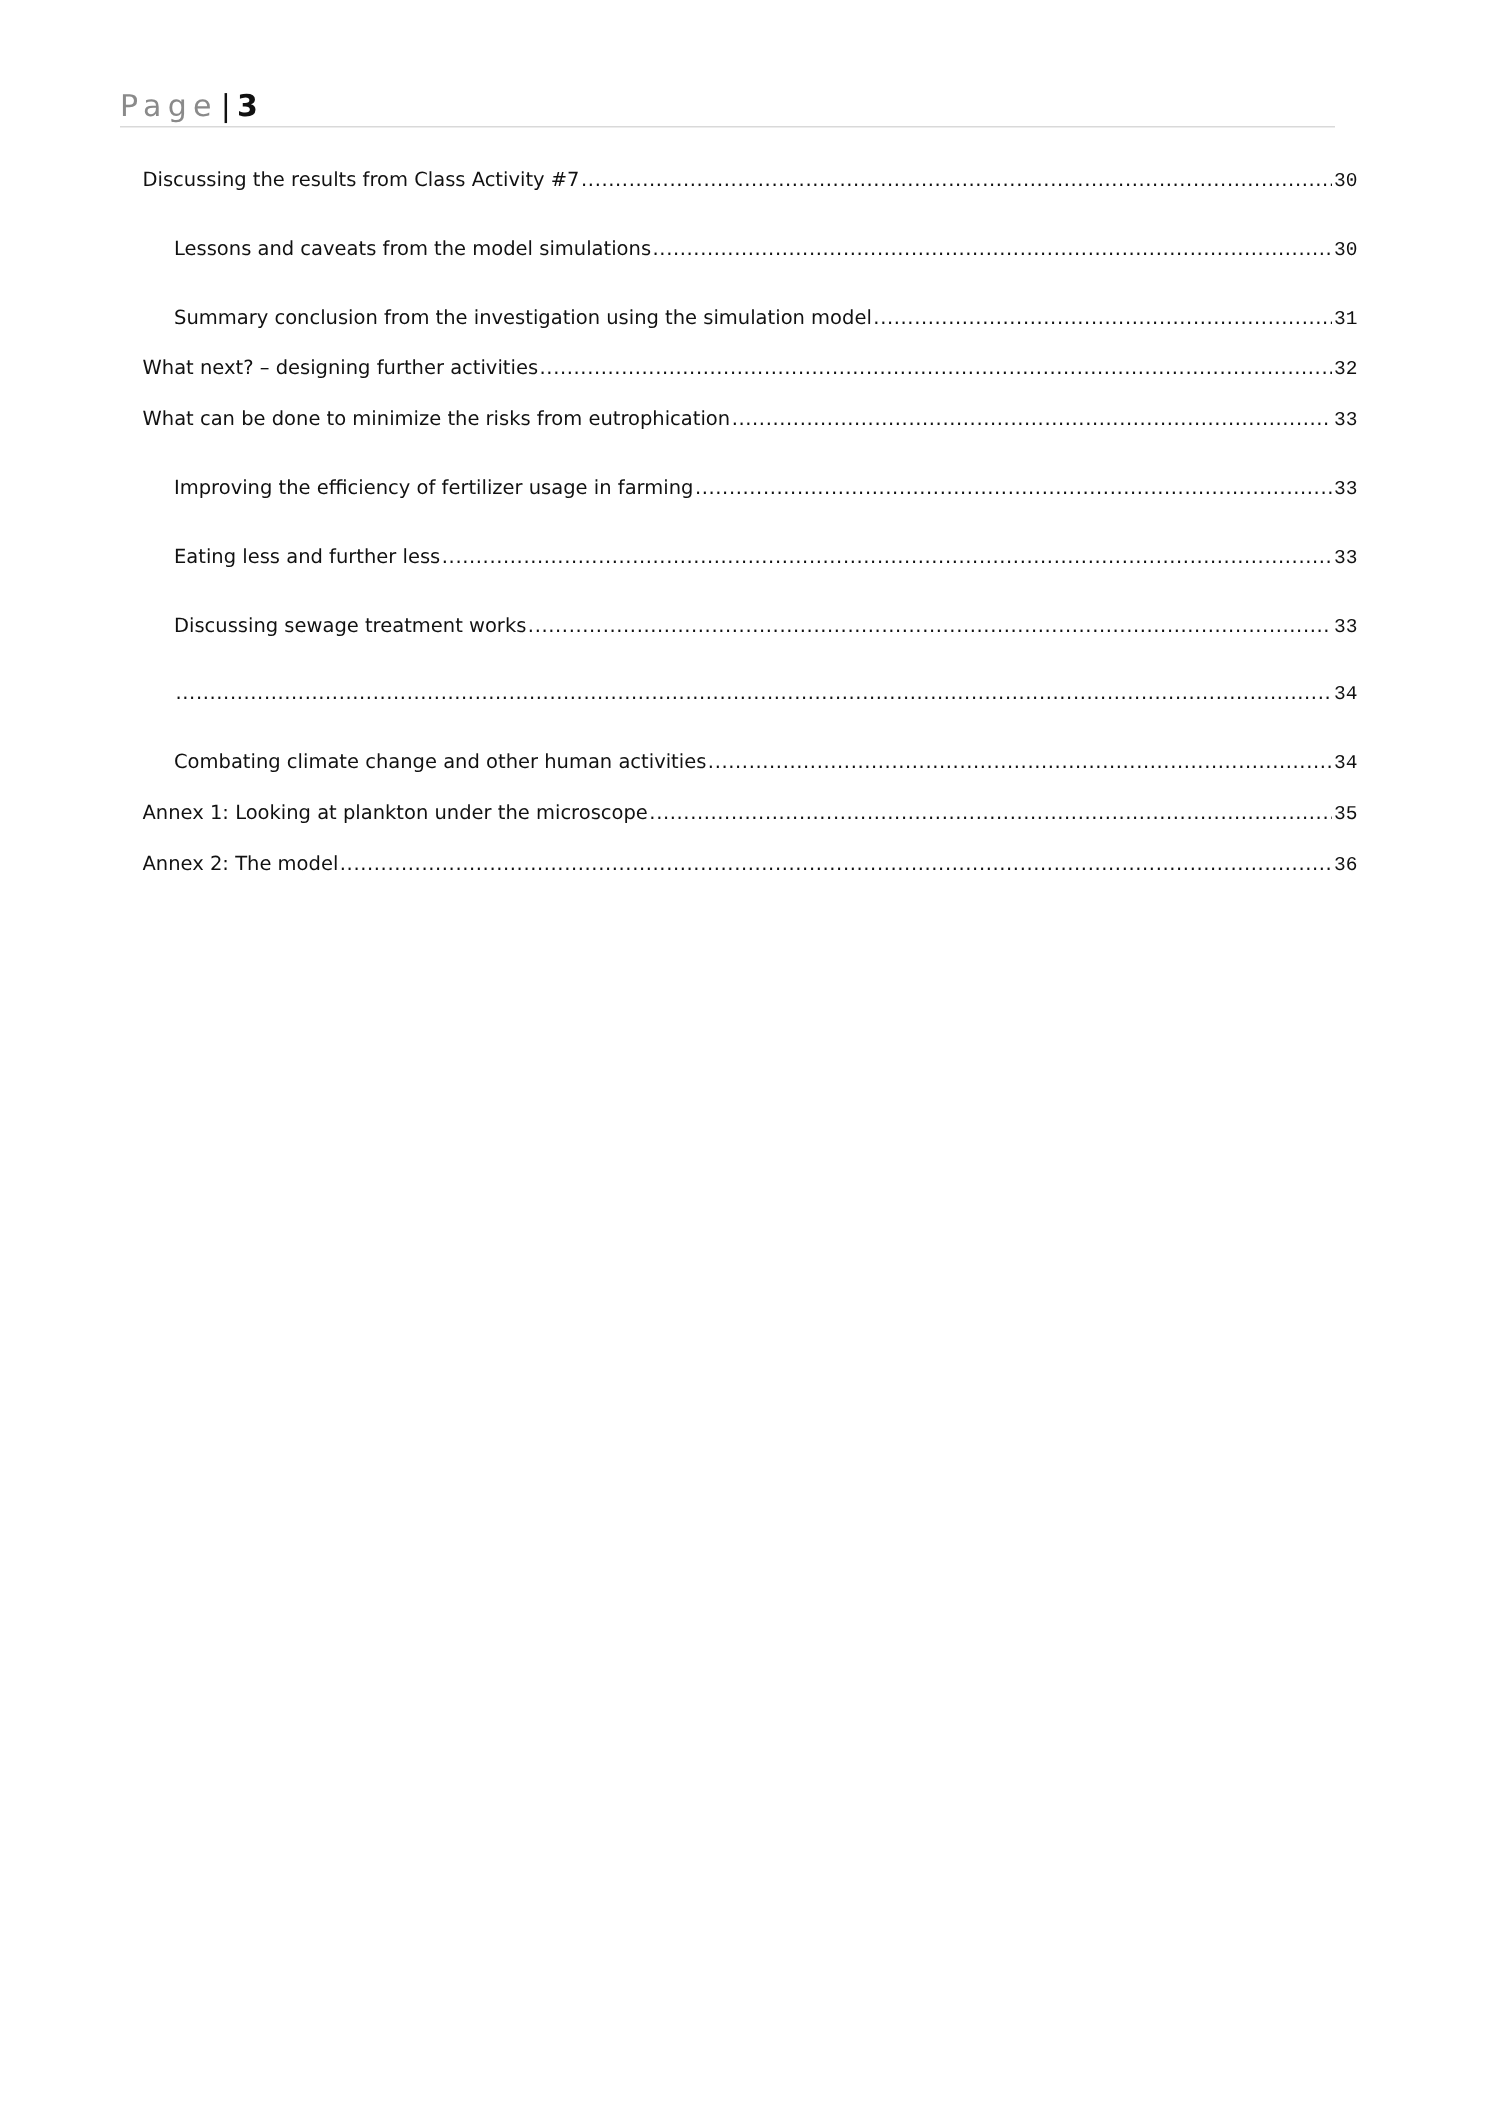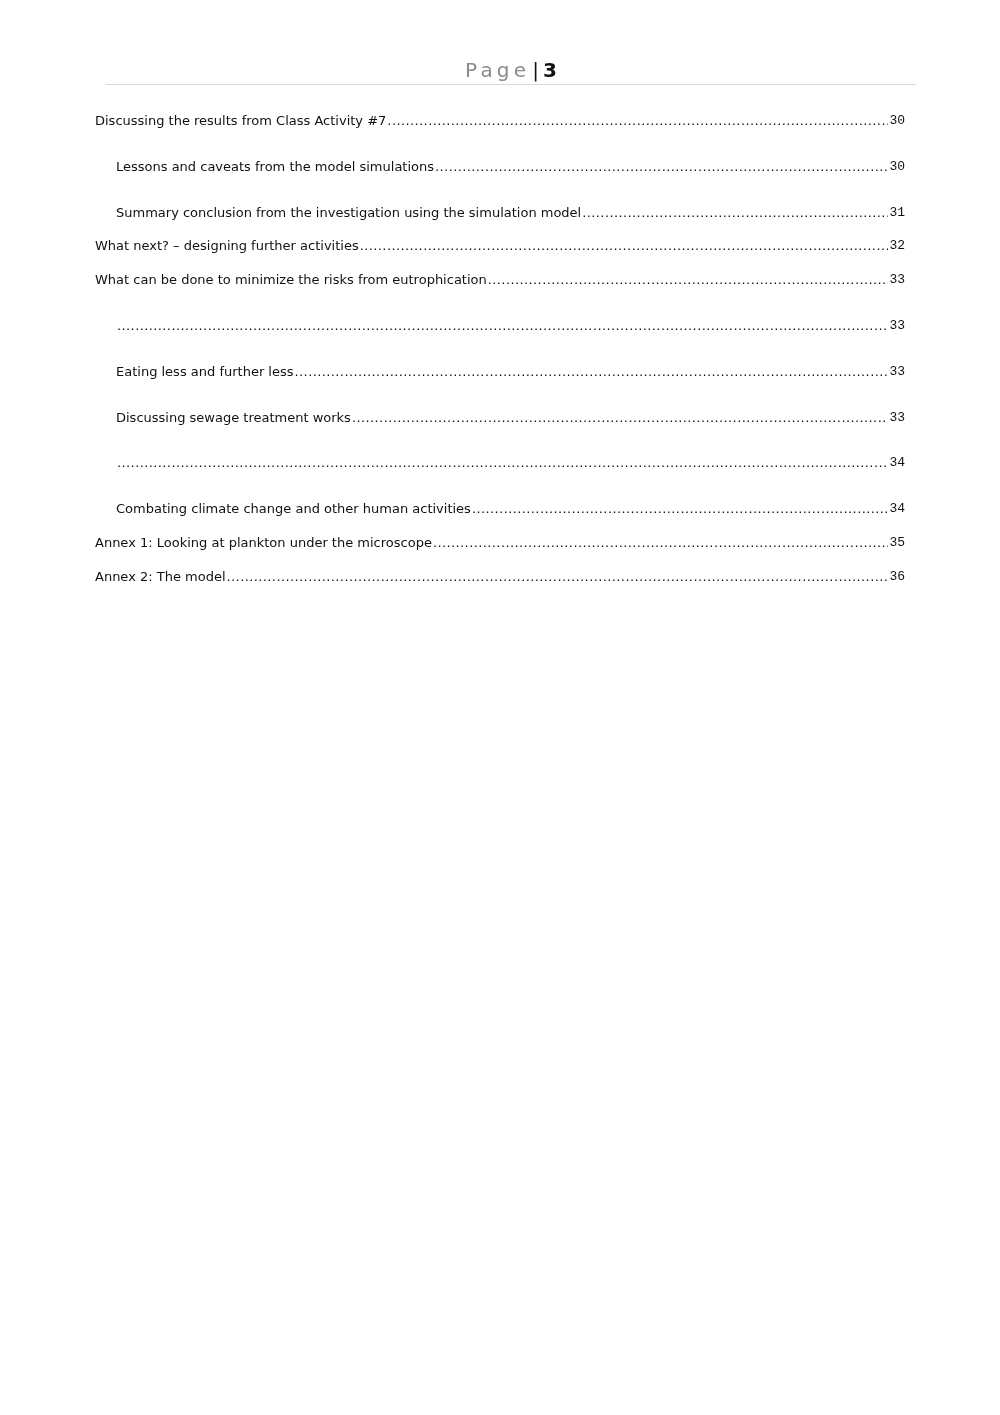--- a/index.html
+++ b/index.html
@@ -10,26 +10,26 @@
   body {
     width: 1000px;
     height: 1415px;
     position: relative;
     overflow: hidden;
     font-family: "DejaVu Sans", sans-serif;
     color: #111111;
   }
   .page-header {
     position: absolute;
-    left: 106px;
+    left: 80px;
     top: 56px;
     width: 810px;
     height: 28px;
     border-bottom: 1px solid #d9d9d9;
-    text-align: center;
+    text-align: left;
     font-size: 20px;
     line-height: 28px;
   }
   .page-word {
     color: #8a8a8a;
     letter-spacing: 4.2px;
   }
   .page-sep {
     color: #111111;
     margin-left: 2px;
@@ -105,20 +105,21 @@
     <span class="toc-title">What next? – designing further activities</span>
     <span class="toc-leader"></span>
     <span class="toc-page">32</span>
   </div>
   <div class="toc-entry level-1">
     <span class="toc-title">What can be done to minimize the risks from eutrophication</span>
     <span class="toc-leader"></span>
     <span class="toc-page">33</span>
   </div>
   <div class="toc-entry level-2">
+    <span class="toc-title">Improving the efficiency of fertilizer usage in farming</span>
     <span class="toc-leader"></span>
     <span class="toc-page">33</span>
   </div>
   <div class="toc-entry level-2">
     <span class="toc-title">Eating less and further less</span>
     <span class="toc-leader"></span>
     <span class="toc-page">33</span>
   </div>
   <div class="toc-entry level-2">
     <span class="toc-title">Discussing sewage treatment works</span>

